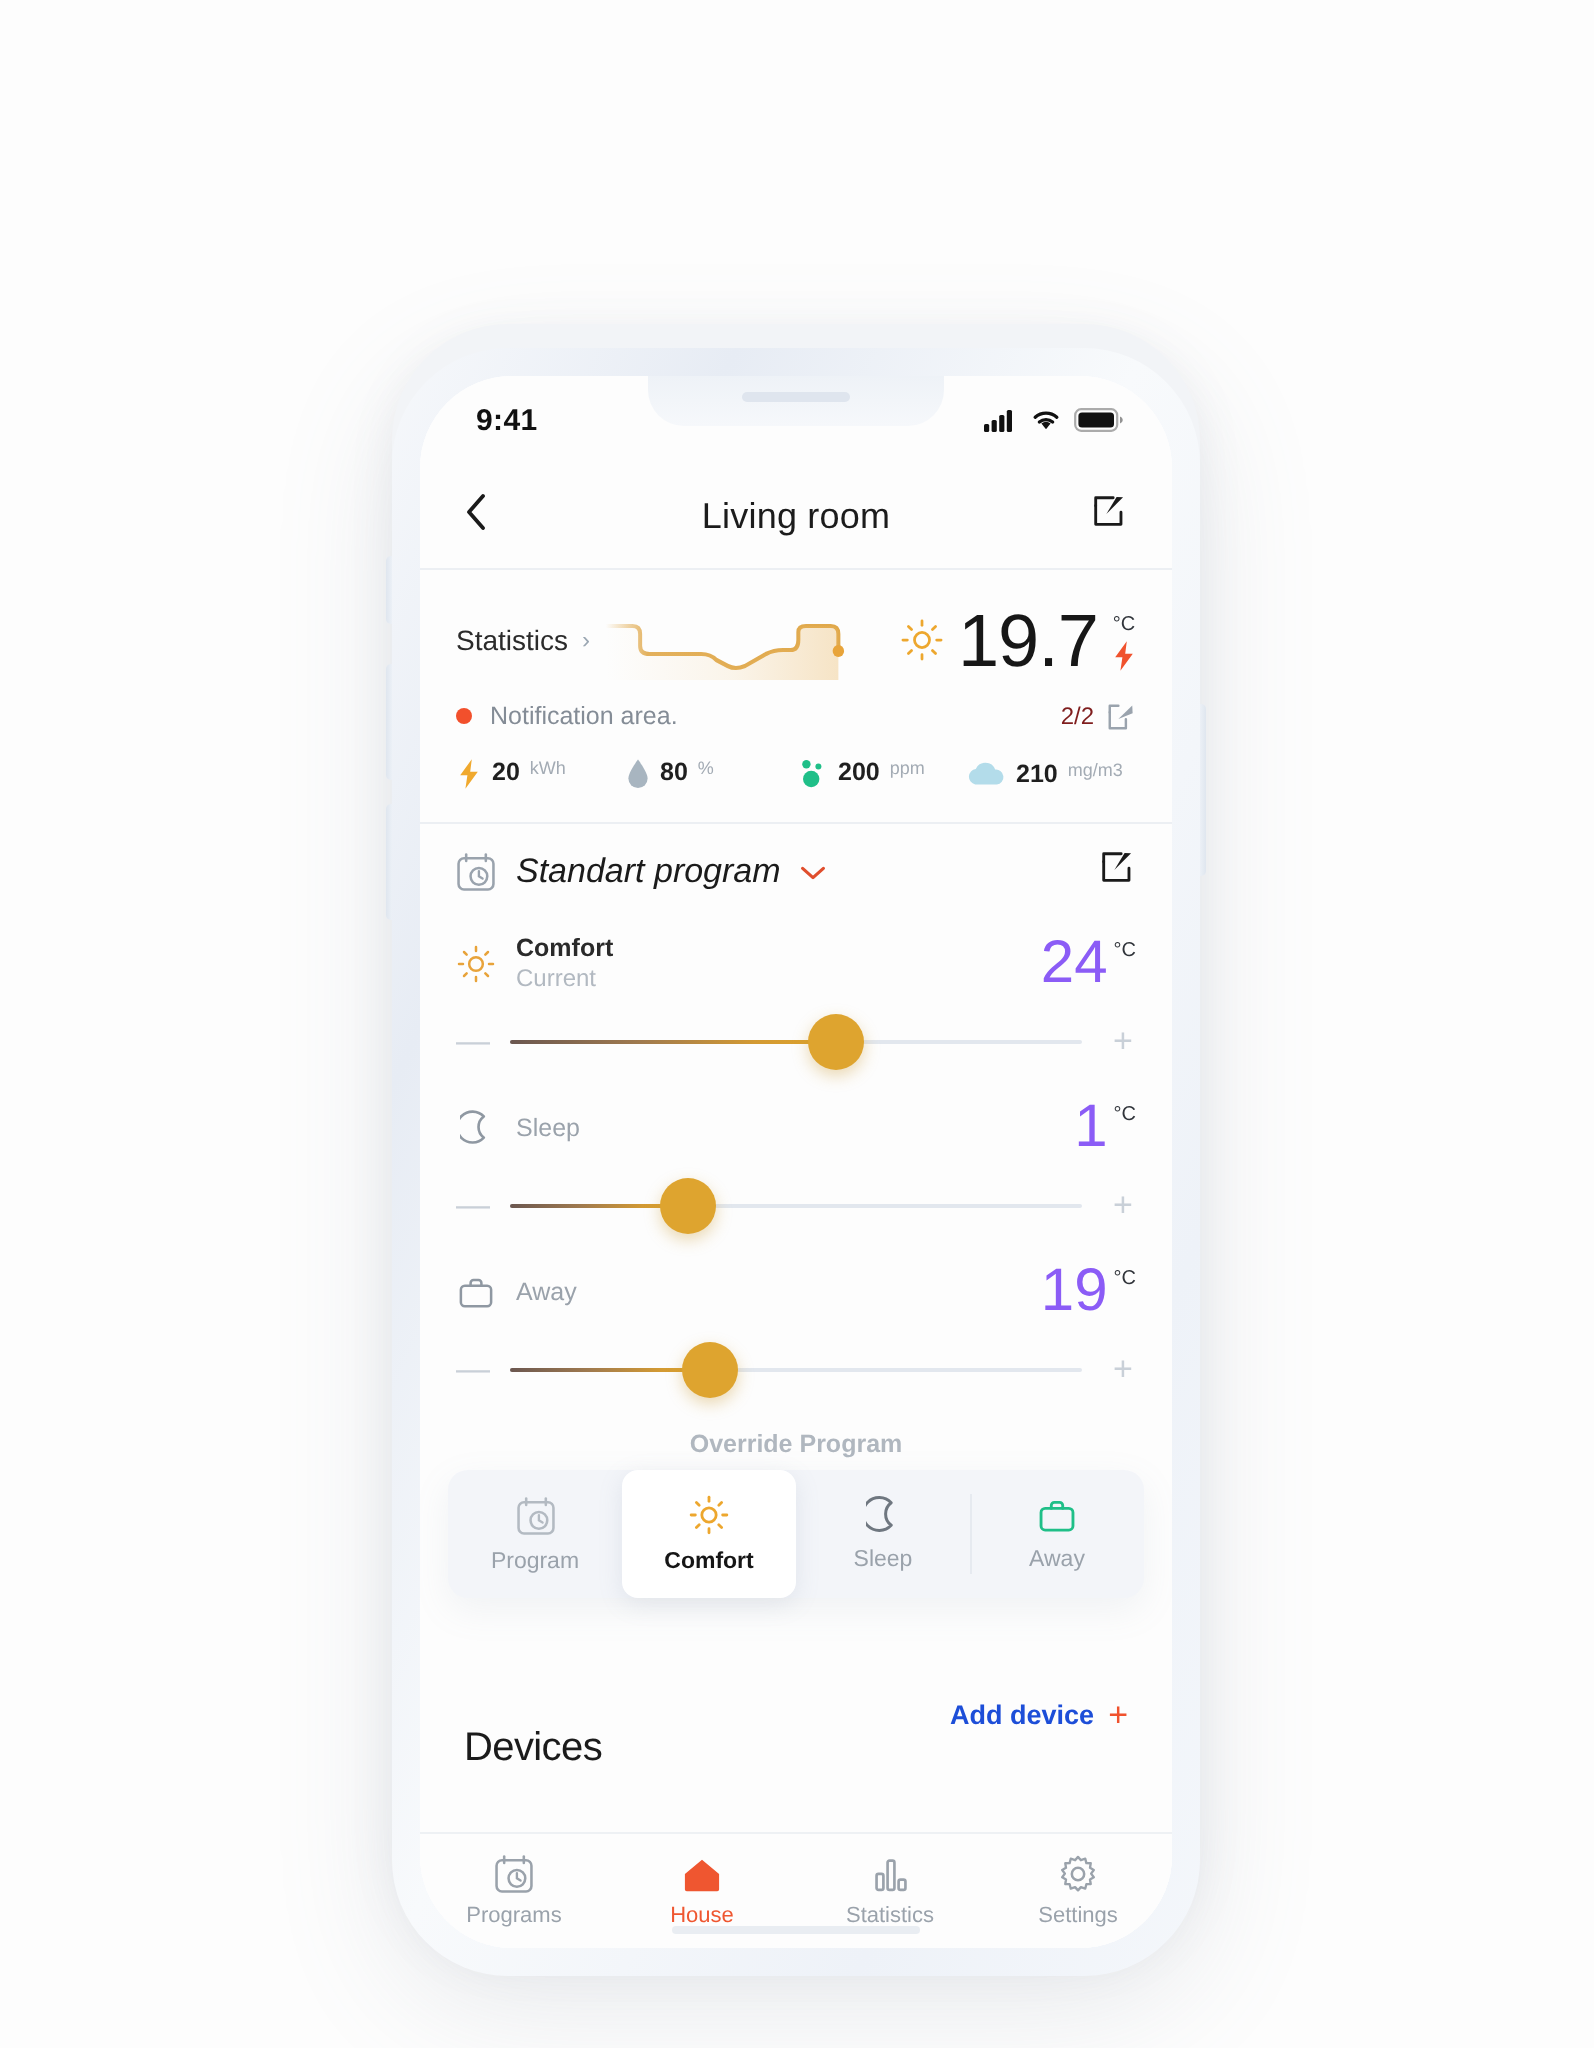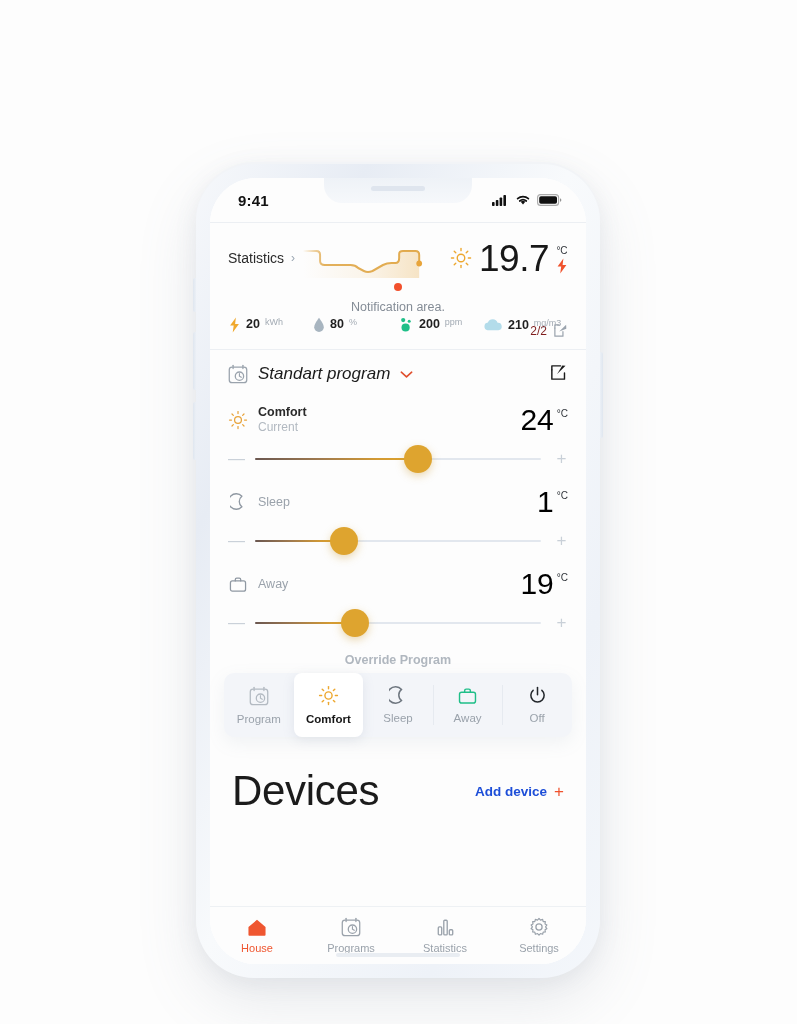--- a/index.html
+++ b/index.html
@@ -28,21 +28,21 @@
     height: 814px;
     border-radius: 58px;
     background: #f2f4f7;
     box-shadow:
       0 26px 60px rgba(120,130,150,0.16),
       0 6px 22px rgba(120,130,150,0.10);
   }
   .phone-body {
     position: absolute;
     left: 196px;
-    top: 164px;
+    top: 174px;
     width: 404px;
     height: 814px;
     border-radius: 58px;
     background: linear-gradient(115deg,#f6f8fb 0%, #e7ecf4 22%, #f8fafc 48%, #eef2f8 78%, #f4f7fb 100%);
     padding: 14px;
   }
   .phone-bezel {
     width: 100%;
     height: 100%;
     border-radius: 46px;
@@ -177,21 +177,20 @@
   }
   .temp-unit { font-size: 10px; color: #30343a; }
 
   
   .notif-row {
     display: flex;
     align-items: center;
     height: 26px;
     gap: 9px;
     margin-top: 2px;
-    flex-direction: column;
   }
   .dot-red { width: 8px; height: 8px; border-radius: 50%; background: #f2502c; flex: 0 0 auto; }
   .notif-text { font-size: 12.5px; color: #848c96; }
   .notif-right { margin-left: auto; display: flex; align-items: center; gap: 6px; }
   .notif-count { font-size: 12px; color: #7f1d1d; }
 
   
   .metrics {
     display: flex;
     align-items: center;
@@ -221,21 +220,21 @@
     gap: 10px;
     height: 40px;
     padding-top: 4px;
   }
   .mode-ic { width: 20px; display: flex; justify-content: center; flex: 0 0 auto; }
   .mode-names { display: flex; flex-direction: column; justify-content: center; }
   .mode-name { font-size: 12.5px; font-weight: 700; color: #2a2a2a; line-height: 1.25; }
   .mode-sub { font-size: 12px; color: #b2b9c1; line-height: 1.25; }
   .mode-name-plain { font-size: 12.5px; color: #9aa2ab; }
   .mode-temp-wrap { margin-left: auto; display: flex; align-items: flex-start; gap: 3px; }
-  .mode-temp { font-size: 30px; color: #000000; font-weight: 300; line-height: 1; margin-left: 24px; }
+  .mode-temp { font-size: 30px; color: #8b5cf6; font-weight: 300; line-height: 1; margin-left: 24px; }
   .mode-unit { font-size: 10px; color: #30343a; padding-top: 3px; }
 
   .slider-row {
     display: flex;
     align-items: center;
     gap: 14px;
     height: 42px;
   }
   .sl-minus, .sl-plus {
     color: #c9d0d8;
@@ -324,24 +323,25 @@
   .seg.active::before, .seg.active + .seg::before { opacity: 0; }
   .seg.active .seg-label { color: #161616; font-weight: 600; }
 
   
   .devices-row {
     display: flex;
     align-items: center;
     padding: 30px 22px 8px 22px;
   }
   .devices-title {
-    font-size: 42px;
+    font-size: 20px;
     color: #1b1b1b;
     font-weight: 300;
     letter-spacing: -0.3px;
+    margin-top: 34px;
   }
   .add-device {
     margin-left: auto;
     display: flex;
     align-items: center;
     gap: 7px;
     cursor: pointer;
   }
   .add-device-label { font-size: 13.5px; font-weight: 700; color: #1d4ed8; }
   .add-plus { color: #f0522d; font-size: 17px; line-height: 1; }
@@ -413,20 +413,35 @@
               <path d="M4.7 7.0 A5.2 5.2 0 0 1 11.3 7.0" stroke="#111" stroke-width="1.7" fill="none" stroke-linecap="round"></path>
             </svg>
             <svg width="25" height="12" viewBox="0 0 25 12">
               <rect x="0.6" y="0.6" width="21" height="10.8" rx="3" stroke="#111" stroke-width="1.1" fill="none" opacity="0.35"></rect>
               <rect x="2.2" y="2.2" width="17.8" height="7.6" rx="1.8" fill="#111"></rect>
               <path d="M23 4.2 v3.6 a2 2 0 0 0 1.4-1.8 a2 2 0 0 0-1.4-1.8 z" fill="#111" opacity="0.45"></path>
             </svg>
           </div>
         </div>
 
+        <div class="navbar">
+          <div class="nav-back">
+            <svg width="12" height="20" viewBox="0 0 12 20">
+              <path d="M9.5 2 L2.5 10 L9.5 18" stroke="#1a1a1a" stroke-width="1.9" fill="none" stroke-linecap="round" stroke-linejoin="round"></path>
+            </svg>
+          </div>
+          <div class="nav-title">Living room</div>
+          <div class="nav-edit">
+            <svg width="19" height="19" viewBox="0 0 20 20">
+              <path d="M3 7.2 V17 H16.3 V10.6" stroke="#1a1a1a" stroke-width="1.5" fill="none" stroke-linecap="round" stroke-linejoin="round"></path>
+              <path d="M3 7.2 V3 H12.2" stroke="#1a1a1a" stroke-width="1.5" fill="none" stroke-linecap="round" stroke-linejoin="round"></path>
+              <path d="M8.6 11.6 L17.4 2.8 L14 2.6 Z" fill="#1a1a1a"></path>
+            </svg>
+          </div>
+        </div>
         <div class="hairline"></div>
 
         <div class="content">
 
           <div class="card-stats">
 
             <div class="stats-top">
               <div class="stats-label">Statistics</div>
               <div class="stats-chevron">›</div>
 
@@ -674,59 +689,52 @@
             </div>
 
             <div class="seg">
               <svg width="19" height="18" viewBox="0 0 20 18">
                 <rect x="1.6" y="5" width="16.8" height="11.4" rx="2.2" fill="none" stroke="#1fbf88" stroke-width="1.5"></rect>
                 <path d="M7 5 V3.4 A1.6 1.6 0 0 1 8.6 1.8 H11.4 A1.6 1.6 0 0 1 13 3.4 V5" fill="none" stroke="#1fbf88" stroke-width="1.5" stroke-linecap="round"></path>
               </svg>
               <div class="seg-label">Away</div>
             </div>
 
-            <div class="seg">
-              <svg width="19" height="19" viewBox="0 0 20 20">
-                <path d="M5.4 4.6 A7 7 0 1 0 14.6 4.6" stroke="#22262b" stroke-width="1.6" fill="none" stroke-linecap="round"></path>
-                <line x1="10" y1="1.6" x2="10" y2="9.2" stroke="#22262b" stroke-width="1.6" stroke-linecap="round"></line>
-              </svg>
-              <div class="seg-label">Off</div>
-            </div>
           </div>
 
           <div class="devices-row">
             <div class="devices-title">Devices</div>
             <div class="add-device">
               <div class="add-device-label">Add device</div>
               <div class="add-plus">+</div>
             </div>
           </div>
 
         </div>
 
         <div class="tabbar">
-
-          <div class="tab active">
-            <svg width="20" height="19" viewBox="0 0 22 20">
-              <path d="M1.6 9.4 L11 1.6 L20.4 9.4 V18 A1 1 0 0 1 19.4 19 H2.6 A1 1 0 0 1 1.6 18 Z" fill="#ef5630"></path>
-            </svg>
-            <div class="tab-label">House</div>
-          </div>
 
           <div class="tab">
             <svg width="20" height="20" viewBox="0 0 22 22">
               <rect x="1.4" y="3.4" width="19.2" height="17.2" rx="3" fill="none" stroke="#9aa2ab" stroke-width="1.4"></rect>
               <line x1="5.6" y1="1.4" x2="5.6" y2="5" stroke="#9aa2ab" stroke-width="1.4" stroke-linecap="round"></line>
               <line x1="16.4" y1="1.4" x2="16.4" y2="5" stroke="#9aa2ab" stroke-width="1.4" stroke-linecap="round"></line>
               <circle cx="12.6" cy="13.4" r="4.6" fill="none" stroke="#9aa2ab" stroke-width="1.4"></circle>
               <path d="M12.6 10.6 V13.4 L14.6 14.6" stroke="#9aa2ab" stroke-width="1.3" fill="none" stroke-linecap="round"></path>
             </svg>
             <div class="tab-label">Programs</div>
           </div>
 
+          <div class="tab active">
+            <svg width="20" height="19" viewBox="0 0 22 20">
+              <path d="M1.6 9.4 L11 1.6 L20.4 9.4 V18 A1 1 0 0 1 19.4 19 H2.6 A1 1 0 0 1 1.6 18 Z" fill="#ef5630"></path>
+            </svg>
+            <div class="tab-label">House</div>
+          </div>
+
           <div class="tab">
             <svg width="19" height="19" viewBox="0 0 20 20">
               <rect x="2.4" y="9.4" width="3.6" height="8.4" rx="1" fill="none" stroke="#9aa2ab" stroke-width="1.4"></rect>
               <rect x="8.2" y="2.4" width="3.6" height="15.4" rx="1" fill="none" stroke="#9aa2ab" stroke-width="1.4"></rect>
               <rect x="14" y="12.4" width="3.6" height="5.4" rx="1" fill="none" stroke="#9aa2ab" stroke-width="1.4"></rect>
             </svg>
             <div class="tab-label">Statistics</div>
           </div>
 
           <div class="tab">

